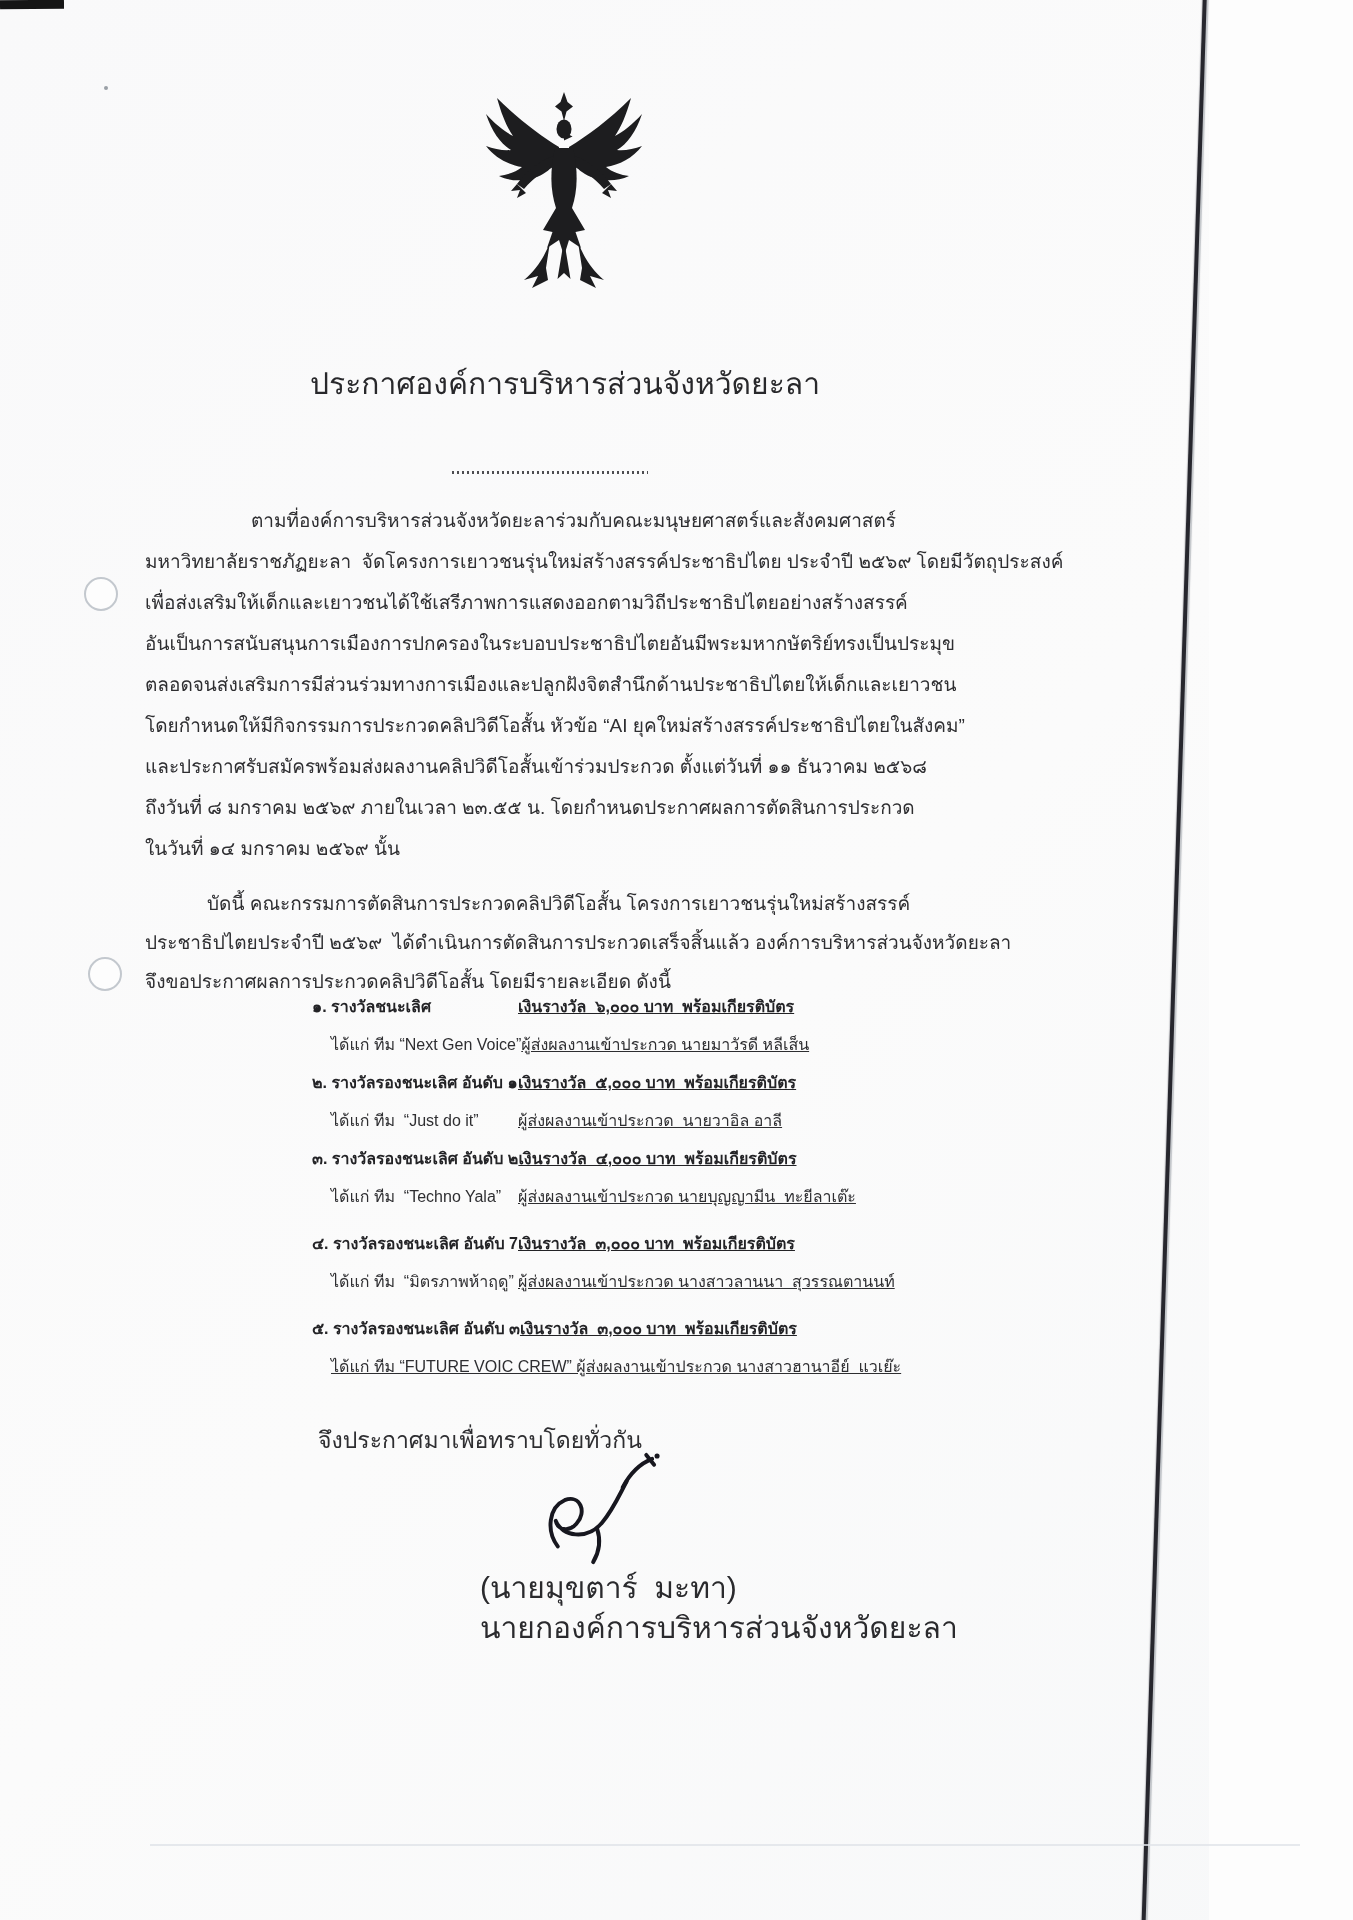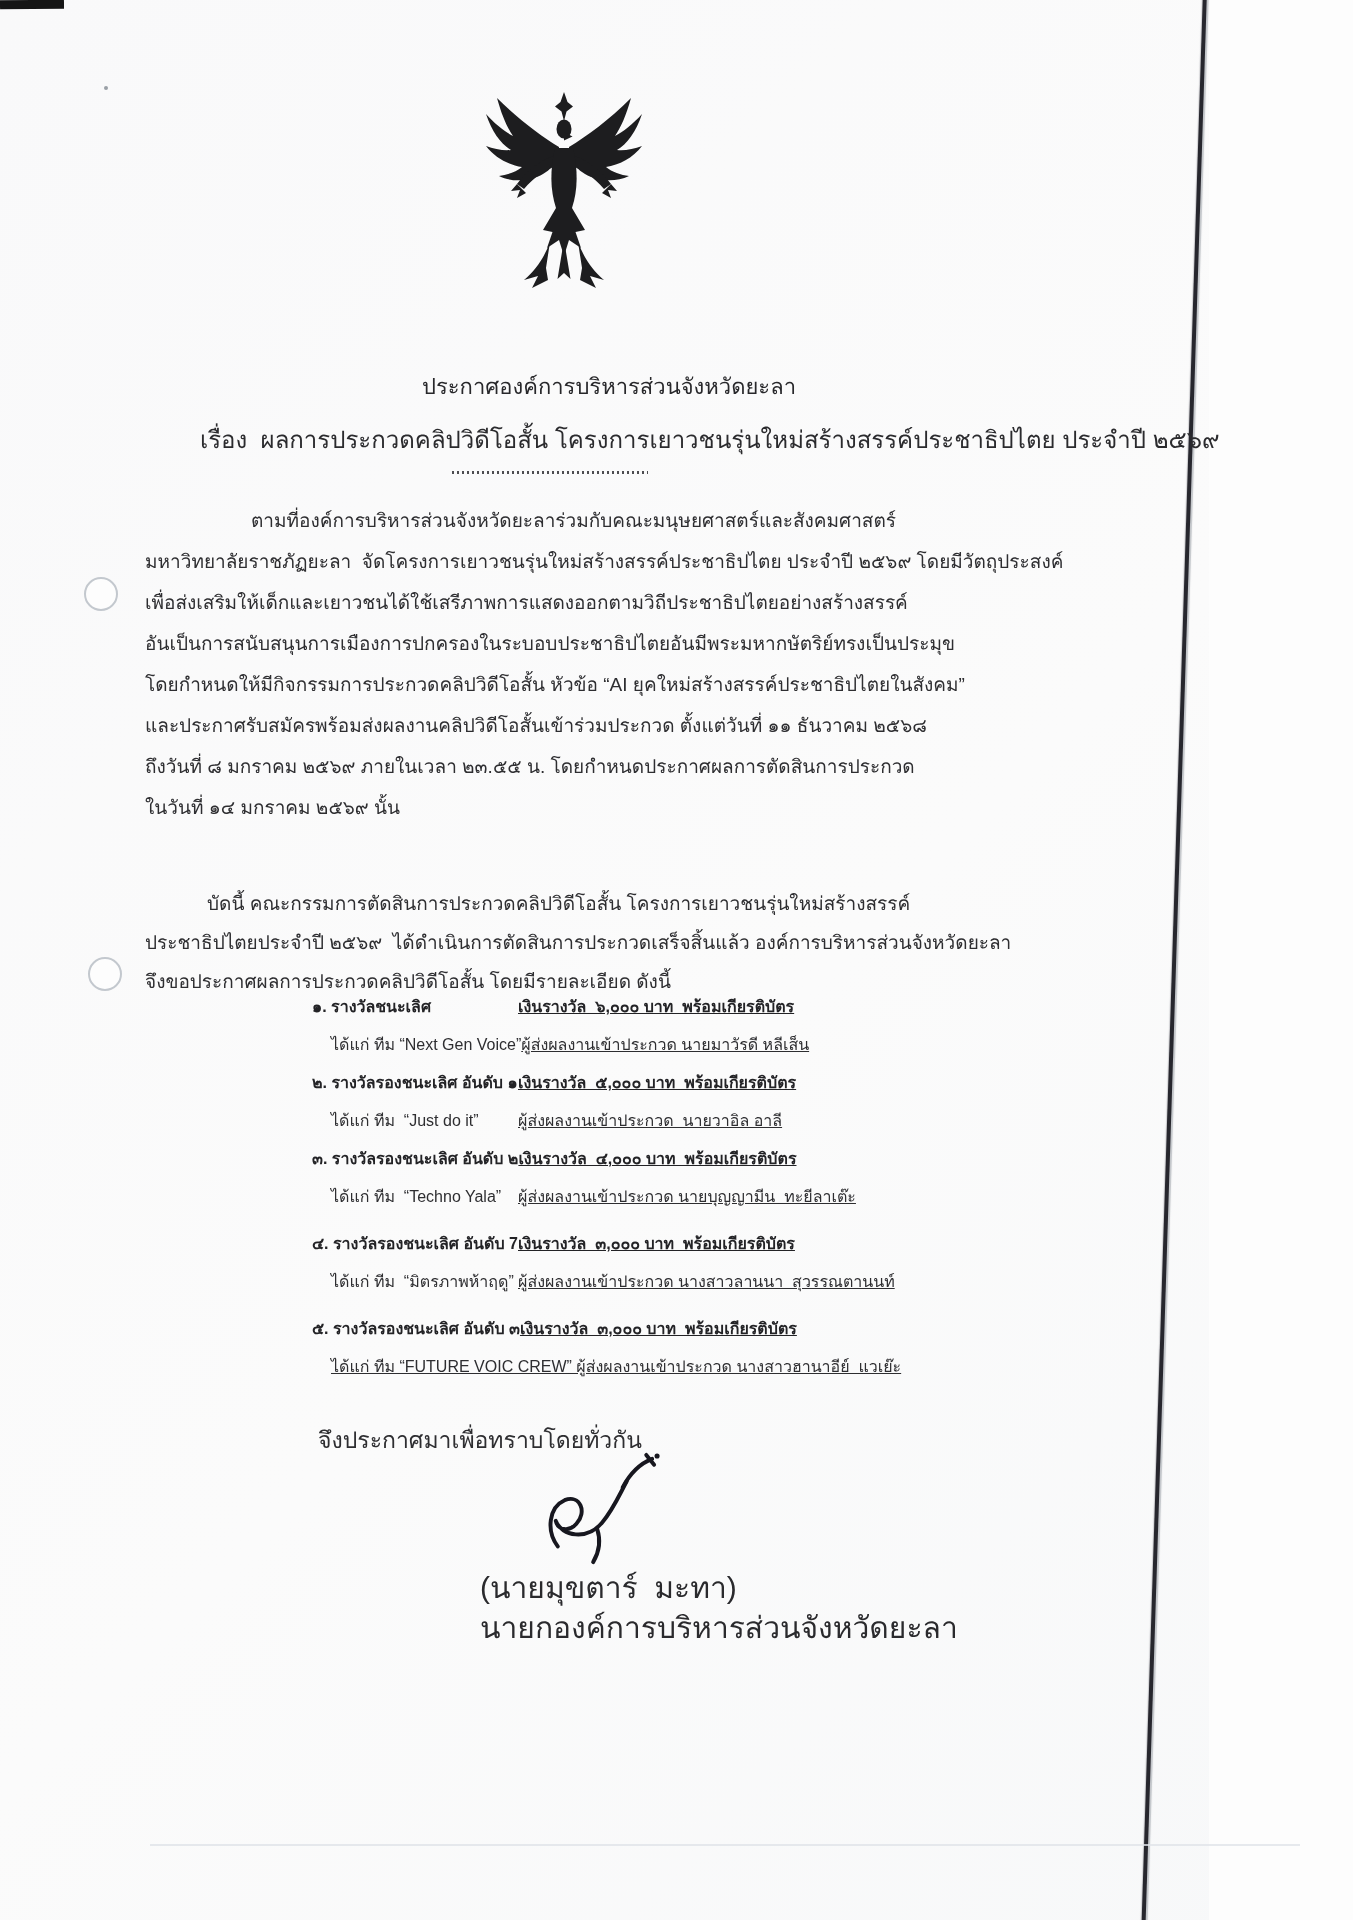--- a/index.html
+++ b/index.html
@@ -7,21 +7,21 @@
     position:relative;
     width:1353px;height:1920px;
     background:linear-gradient(135deg,#f9f9fa 0%,#fbfbfb 55%,#f7f8f9 100%);
     overflow:hidden;
     font-family:"Liberation Sans","DejaVu Sans",sans-serif;
     color:#2e2e31;
   }
   .abs{position:absolute;}
   .line{white-space:pre;}
   
-  .doc-title{left:0;top:369px;width:1130px;text-align:center;font-size:22px;color:#28282b;margin-left:44px;}
+  .doc-title{left:0;top:360px;width:1130px;text-align:center;font-size:30px;color:#28282b;}
   .doc-subject{left:200px;top:420px;font-size:24px;color:#2b2b2e;}
   .divider{left:452px;top:471px;width:196px;height:3px;
     background:repeating-linear-gradient(90deg,#4d4d50 0 2px,transparent 2px 5px);}
   
   .para{left:145px;width:905px;font-size:19px;}
   .para .line{line-height:41px;}
   .para2 .line{line-height:39px;}
   .indent1{text-indent:106px;}
   .indent2{text-indent:62px;}
   
@@ -77,28 +77,28 @@
       <use href="#wing" transform="translate(170 0) scale(-1 1)"></use>
       <path d="M76 56 C71 77 71 98 77 116 L93 116 C99 98 99 77 94 56 Z"></path>
       <path d="M77 116 L64 138 L73.5 140 L68 156 L80 148 L85 164 L90 148 L102 156 L96.5 140 L106 138 L93 116 Z"></path>
       <path d="M71 150 C65 166 57 178 45 188 L59 184 L53 196 L69 188 L67 176 Z"></path>
       <path d="M99 150 C105 166 113 178 125 188 L111 184 L117 196 L101 188 L103 176 Z"></path>
       <path d="M85 148 L78.5 187 L85 181 L91.5 187 Z"></path>
     </g>
   </svg>
 
   <div class="abs doc-title line">ประกาศองค์การบริหารส่วนจังหวัดยะลา</div>
-  <div class="abs doc-subject line">เรื่อง  ผลการประกวดคลิปวิดีโอสั้น โครงการเยาวชนรุ่นใหม่สร้างสรรค์ประชาธิปไตย ประจำปี ๒๕๖๙</div>
   <div class="abs divider"></div>
 
   <div class="abs para" style="top:500px;">
     <div class="line indent1">ตามที่องค์การบริหารส่วนจังหวัดยะลาร่วมกับคณะมนุษยศาสตร์และสังคมศาสตร์</div>
     <div class="line">มหาวิทยาลัยราชภัฏยะลา  จัดโครงการเยาวชนรุ่นใหม่สร้างสรรค์ประชาธิปไตย ประจำปี ๒๕๖๙ โดยมีวัตถุประสงค์</div>
     <div class="line">เพื่อส่งเสริมให้เด็กและเยาวชนได้ใช้เสรีภาพการแสดงออกตามวิถีประชาธิปไตยอย่างสร้างสรรค์</div>
     <div class="line">อันเป็นการสนับสนุนการเมืองการปกครองในระบอบประชาธิปไตยอันมีพระมหากษัตริย์ทรงเป็นประมุข</div>
+    <div class="line">ตลอดจนส่งเสริมการมีส่วนร่วมทางการเมืองและปลูกฝังจิตสำนึกด้านประชาธิปไตยให้เด็กและเยาวชน</div>
     <div class="line">โดยกำหนดให้มีกิจกรรมการประกวดคลิปวิดีโอสั้น หัวข้อ “AI ยุคใหม่สร้างสรรค์ประชาธิปไตยในสังคม”</div>
     <div class="line">และประกาศรับสมัครพร้อมส่งผลงานคลิปวิดีโอสั้นเข้าร่วมประกวด ตั้งแต่วันที่ ๑๑ ธันวาคม ๒๕๖๘</div>
     <div class="line">ถึงวันที่ ๘ มกราคม ๒๕๖๙ ภายในเวลา ๒๓.๕๕ น. โดยกำหนดประกาศผลการตัดสินการประกวด</div>
     <div class="line">ในวันที่ ๑๔ มกราคม ๒๕๖๙ นั้น</div>
   </div>
 
   <div class="abs para para2" style="top:884px;">
     <div class="line indent2">บัดนี้ คณะกรรมการตัดสินการประกวดคลิปวิดีโอสั้น โครงการเยาวชนรุ่นใหม่สร้างสรรค์</div>
     <div class="line">ประชาธิปไตยประจำปี ๒๕๖๙  ได้ดำเนินการตัดสินการประกวดเสร็จสิ้นแล้ว องค์การบริหารส่วนจังหวัดยะลา</div>
     <div class="line">จึงขอประกาศผลการประกวดคลิปวิดีโอสั้น โดยมีรายละเอียด ดังนี้</div>

